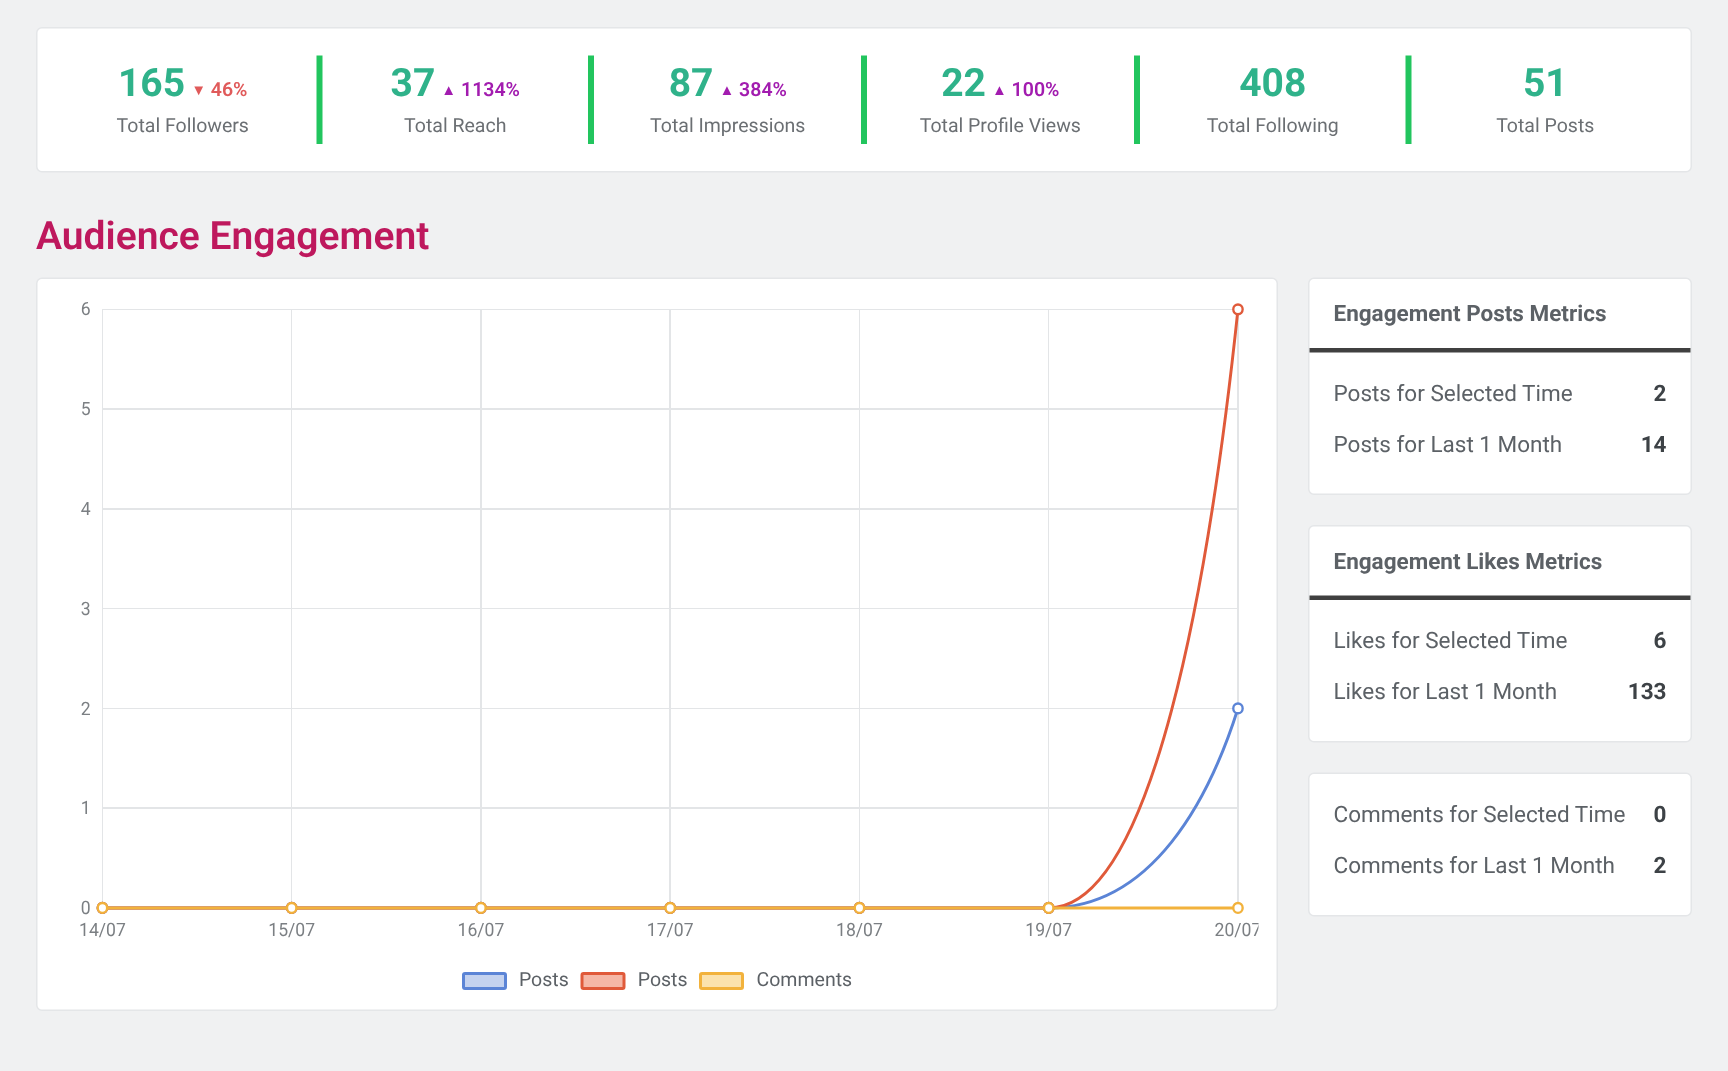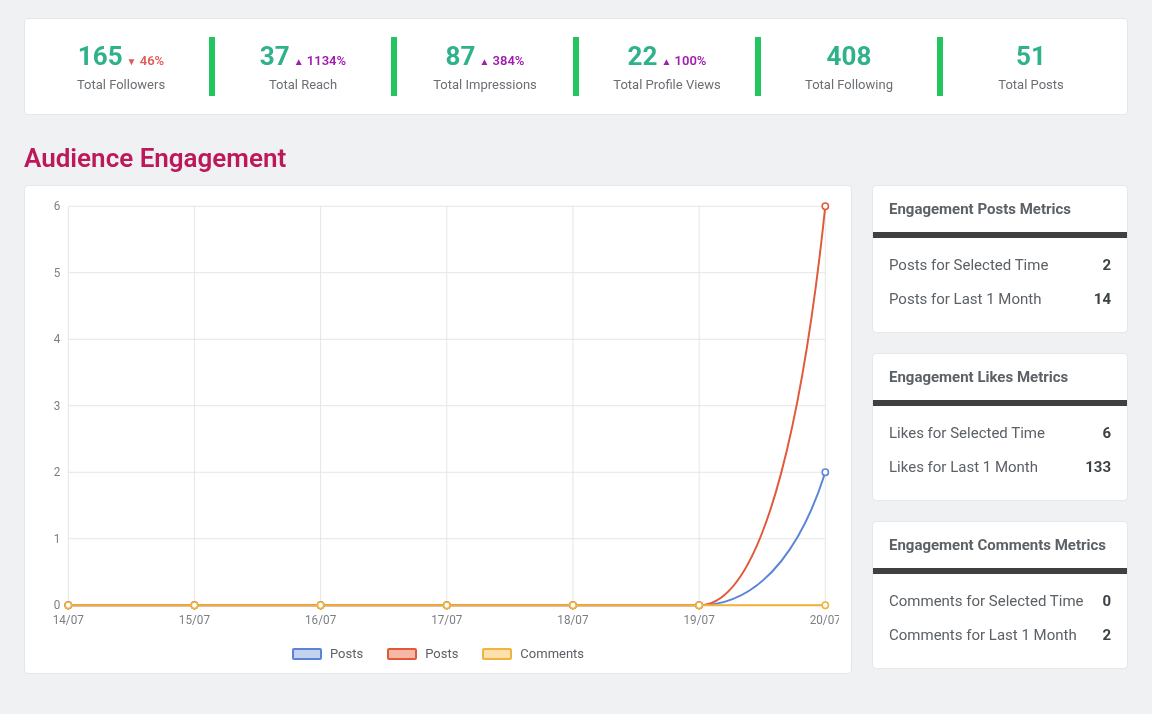--- a/index.html
+++ b/index.html
@@ -20,21 +20,21 @@
   }
   
   .stats-row {
     display: flex;
     align-items: center;
     padding: 18px 8px;
   }
   .stat {
     flex: 1 1 0;
     text-align: center;
-    border-right: 6px solid #22c55e;
+    border-right: 4px solid #22c55e;
     padding: 4px 8px;
   }
   .stat:last-child { border-right: none; }
   .stat .value-line {
     display: inline-flex;
     align-items: baseline;
     gap: 4px;
   }
   .stat .value {
     font-size: 26px;
@@ -79,21 +79,21 @@
     flex: 0 0 256px;
     display: flex;
     flex-direction: column;
     gap: 20px;
   }
   .metric-card .hdr {
     padding: 14px 16px;
     font-size: 15px;
     font-weight: 700;
     color: #5c6166;
-    border-bottom: 6px solid #404040;
+    border-bottom: 3px solid #404040;
   }
   .metric-card .body {
     padding: 10px 16px 16px 16px;
   }
   .metric-row {
     display: flex;
     justify-content: space-between;
     align-items: center;
     font-size: 15px;
     color: #5c6166;
@@ -109,21 +109,21 @@
     height: 440px;
   }
   .chart svg { display: block; }
   .axis-label { font-size: 12px; fill: #7b7f83; }
   .grid-line  { stroke: #e3e5e7; stroke-width: 1; shape-rendering: crispEdges; }
   .axis-line  { stroke: #b8bcc0; stroke-width: 1; shape-rendering: crispEdges; }
   .series     { fill: none; stroke-width: 2; }
   .legend {
     display: flex;
     justify-content: center;
-    gap: 24px;
+    gap: 8px;
     margin-top: 10px;
   }
   .legend-item {
     display: inline-flex;
     align-items: center;
     gap: 8px;
     font-size: 13px;
     color: #5c6166;
   }
   .legend-swatch {
@@ -261,21 +261,20 @@
               <span>Likes for Selected Time</span>
               <span class="mval">6</span>
             </div>
             <div class="metric-row">
               <span>Likes for Last 1 Month</span>
               <span class="mval">133</span>
             </div>
           </div>
         </div>
         <div class="card metric-card">
-          <div class="hdr">Engagement Comments Metrics</div>
           <div class="body">
             <div class="metric-row">
               <span>Comments for Selected Time</span>
               <span class="mval">0</span>
             </div>
             <div class="metric-row">
               <span>Comments for Last 1 Month</span>
               <span class="mval">2</span>
             </div>
           </div>

